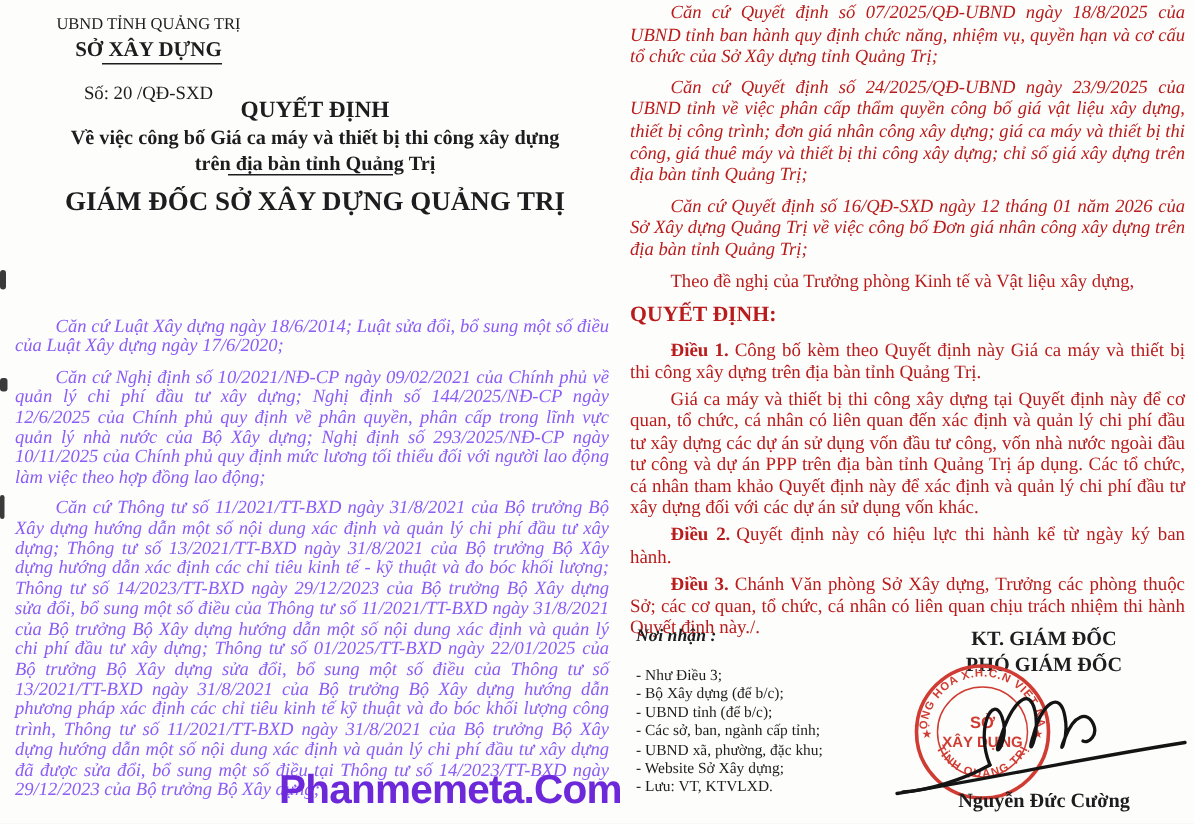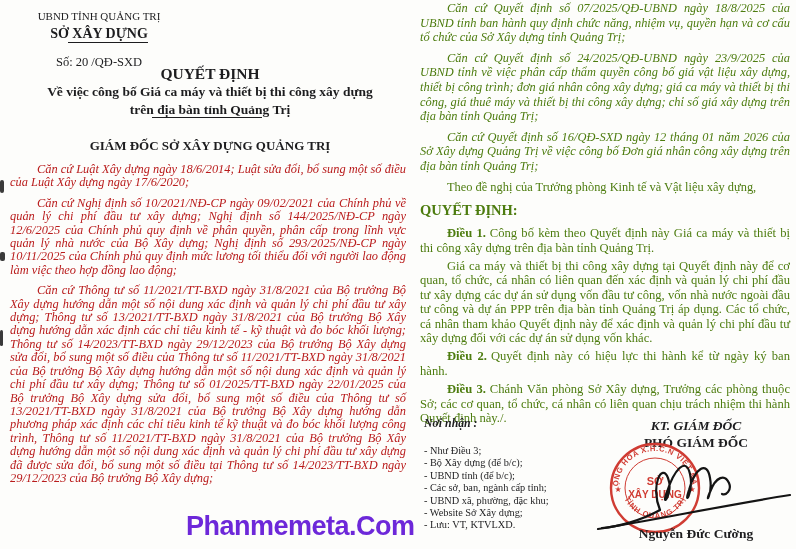--- a/index.html
+++ b/index.html
@@ -22,36 +22,36 @@
   .doc-number{font-size:12.5px;margin-top:13px;}
   .nat-title{font-weight:bold;font-size:12.8px;line-height:16px;}
   .nat-motto{font-weight:bold;font-size:13px;line-height:17px;display:inline-block;border-bottom:1.4px solid #1d1d1f;padding-bottom:1px;}
   .date-line{font-style:italic;font-size:12.8px;margin-top:9px;}
   
   .title-block{position:absolute;left:8px;top:64px;width:404px;text-align:center;}
   .title-main{font-weight:bold;font-size:15.5px;line-height:19px;}
   .title-sub1{font-weight:bold;font-size:13.5px;line-height:17px;}
   .title-sub2{font-weight:bold;font-size:13.5px;line-height:17px;display:inline-block;position:relative;}
   .title-sub2:after{content:"";position:absolute;left:22px;right:28px;bottom:0;border-bottom:1.4px solid #1d1d1f;}
-  .issuer{position:absolute;left:8px;top:138px;width:404px;text-align:center;font-weight:bold;font-size:13px;}
+  .issuer{position:absolute;left:8px;top:124px;width:404px;text-align:center;font-weight:bold;font-size:18px;}
   
   .col-left{position:absolute;left:10px;top:163px;width:396px;}
   .cite{font-style:italic;font-size:12.4px;line-height:13.4px;text-align:justify;text-indent:27px;margin:0 0 7px 0;}
   .col-right{position:absolute;left:420px;top:1px;width:370px;}
   .col-right .cite{line-height:14.6px;margin:0 0 6px 0;}
   .proposal{font-size:12.4px;line-height:14.6px;text-indent:27px;margin:2px 0 6px 0;}
   .decision-heading{text-align:left;font-weight:bold;font-size:14.5px;margin:8px 0 7px 0;}
   .article{font-size:12.6px;line-height:14.4px;text-align:justify;text-indent:27px;margin:0 0 4px 0;}
   .article .lbl{font-weight:bold;}
   .article .lbl:not(:empty){margin-right:4px;}
   
   .recipients{position:absolute;left:424px;top:416px;width:180px;}
   .recipients-label{font-weight:bold;font-style:italic;font-size:11.8px;margin-bottom:14px;}
   .recipient-item{font-size:10.3px;line-height:12.4px;}
-  .sig-title1{position:absolute;left:596px;top:418px;width:200px;text-align:center;font-weight:bold;font-size:13.5px;font-style:italic;}
+  .sig-title1{position:absolute;left:596px;top:418px;width:200px;text-align:center;font-weight:bold;font-size:13.5px;}
   .sig-title2{position:absolute;left:596px;top:435px;width:200px;text-align:center;font-weight:bold;font-size:13.5px;}
   .signer-name{position:absolute;left:596px;top:526px;width:200px;text-align:center;font-weight:bold;font-size:13.5px;}
   .seal-svg{position:absolute;left:596px;top:440px;}
   .signature-svg{position:absolute;left:590px;top:450px;}
   
   .watermark{
     position:absolute;left:186px;top:511px;
     font-family:"Liberation Sans","DejaVu Sans",sans-serif;
     font-weight:bold;font-size:27px;letter-spacing:-0.5px;
   }
@@ -78,27 +78,27 @@
     </div>
   </div>
 
   <div class="title-block">
     <div class="title-main">QUYẾT ĐỊNH</div>
     <div class="title-sub1">Về việc công bố Giá ca máy và thiết bị thi công xây dựng</div>
     <div><span class="title-sub2">trên địa bàn tỉnh Quảng Trị</span></div>
   </div>
   <div class="issuer">GIÁM ĐỐC SỞ XÂY DỰNG QUẢNG TRỊ</div>
 
-  <div class="col-left" style="color: #b91c1c;">
+  <div class="col-left" style="color: #8b5cf6; margin-top: 48px;">
     <p class="cite">Căn cứ Luật Xây dựng ngày 18/6/2014; Luật sửa đổi, bổ sung một số điều của Luật Xây dựng ngày 17/6/2020;</p>
     <p class="cite">Căn cứ Nghị định số 10/2021/NĐ-CP ngày 09/02/2021 của Chính phủ về quản lý chi phí đầu tư xây dựng; Nghị định số 144/2025/NĐ-CP ngày 12/6/2025 của Chính phủ quy định về phân quyền, phân cấp trong lĩnh vực quản lý nhà nước của Bộ Xây dựng; Nghị định số 293/2025/NĐ-CP ngày 10/11/2025 của Chính phủ quy định mức lương tối thiểu đối với người lao động làm việc theo hợp đồng lao động;</p>
     <p class="cite">Căn cứ Thông tư số 11/2021/TT-BXD ngày 31/8/2021 của Bộ trưởng Bộ Xây dựng hướng dẫn một số nội dung xác định và quản lý chi phí đầu tư xây dựng; Thông tư số 13/2021/TT-BXD ngày 31/8/2021 của Bộ trưởng Bộ Xây dựng hướng dẫn xác định các chỉ tiêu kinh tế - kỹ thuật và đo bóc khối lượng; Thông tư số 14/2023/TT-BXD ngày 29/12/2023 của Bộ trưởng Bộ Xây dựng sửa đổi, bổ sung một số điều của Thông tư số 11/2021/TT-BXD ngày 31/8/2021 của Bộ trưởng Bộ Xây dựng hướng dẫn một số nội dung xác định và quản lý chi phí đầu tư xây dựng; Thông tư số 01/2025/TT-BXD ngày 22/01/2025 của Bộ trưởng Bộ Xây dựng sửa đổi, bổ sung một số điều của Thông tư số 13/2021/TT-BXD ngày 31/8/2021 của Bộ trưởng Bộ Xây dựng hướng dẫn phương pháp xác định các chỉ tiêu kinh tế kỹ thuật và đo bóc khối lượng công trình, Thông tư số 11/2021/TT-BXD ngày 31/8/2021 của Bộ trưởng Bộ Xây dựng hướng dẫn một số nội dung xác định và quản lý chi phí đầu tư xây dựng đã được sửa đổi, bổ sung một số điều tại Thông tư số 14/2023/TT-BXD ngày 29/12/2023 của Bộ trưởng Bộ Xây dựng;</p>
   </div>
 
-  <div class="col-right" style="color: #4d7c0f;">
+  <div class="col-right" style="color: #b91c1c;">
     <p class="cite">Căn cứ Quyết định số 07/2025/QĐ-UBND ngày 18/8/2025 của UBND tỉnh ban hành quy định chức năng, nhiệm vụ, quyền hạn và cơ cấu tổ chức của Sở Xây dựng tỉnh Quảng Trị;</p>
     <p class="cite">Căn cứ Quyết định số 24/2025/QĐ-UBND ngày 23/9/2025 của UBND tỉnh về việc phân cấp thẩm quyền công bố giá vật liệu xây dựng, thiết bị công trình; đơn giá nhân công xây dựng; giá ca máy và thiết bị thi công, giá thuê máy và thiết bị thi công xây dựng; chỉ số giá xây dựng trên địa bàn tỉnh Quảng Trị;</p>
     <p class="cite">Căn cứ Quyết định số 16/QĐ-SXD ngày 12 tháng 01 năm 2026 của Sở Xây dựng Quảng Trị về việc công bố Đơn giá nhân công xây dựng trên địa bàn tỉnh Quảng Trị;</p>
     <p class="proposal">Theo đề nghị của Trưởng phòng Kinh tế và Vật liệu xây dựng,</p>
     <div class="decision-heading">QUYẾT ĐỊNH:</div>
     <p class="article"><span class="lbl">Điều 1.</span><span>Công bố kèm theo Quyết định này Giá ca máy và thiết bị thi công xây dựng trên địa bàn tỉnh Quảng Trị.</span></p>
     <p class="article"><span class="lbl"></span><span>Giá ca máy và thiết bị thi công xây dựng tại Quyết định này để cơ quan, tổ chức, cá nhân có liên quan đến xác định và quản lý chi phí đầu tư xây dựng các dự án sử dụng vốn đầu tư công, vốn nhà nước ngoài đầu tư công và dự án PPP trên địa bàn tỉnh Quảng Trị áp dụng. Các tổ chức, cá nhân tham khảo Quyết định này để xác định và quản lý chi phí đầu tư xây dựng đối với các dự án sử dụng vốn khác.</span></p>
     <p class="article"><span class="lbl">Điều 2.</span><span>Quyết định này có hiệu lực thi hành kể từ ngày ký ban hành.</span></p>
     <p class="article"><span class="lbl">Điều 3.</span><span>Chánh Văn phòng Sở Xây dựng, Trưởng các phòng thuộc Sở; các cơ quan, tổ chức, cá nhân có liên quan chịu trách nhiệm thi hành Quyết định này./.</span></p>
   </div>

